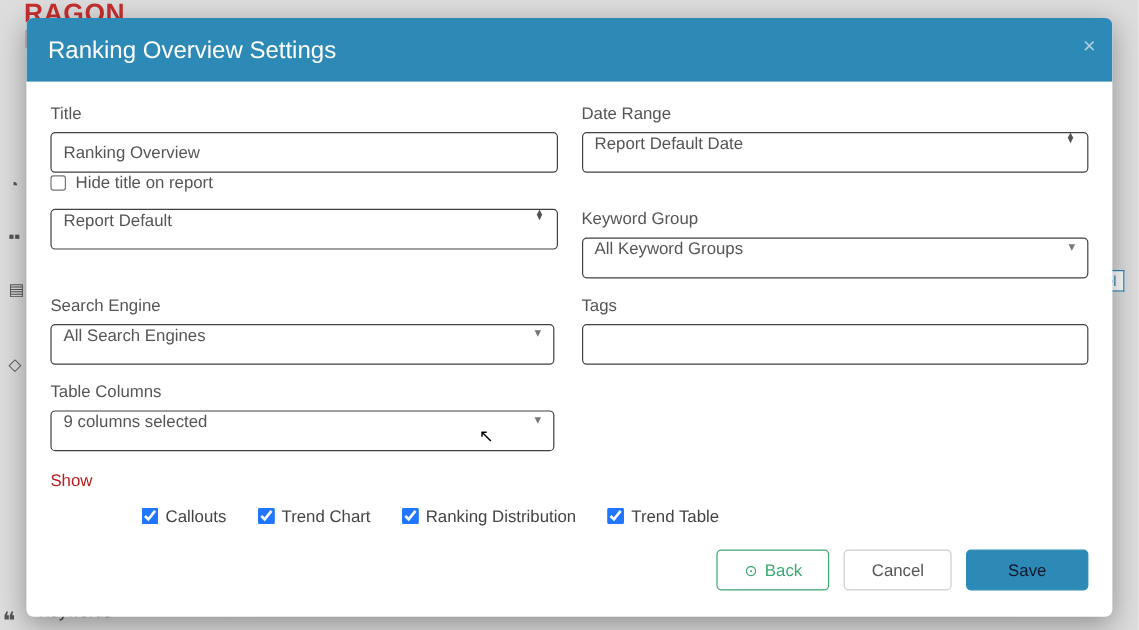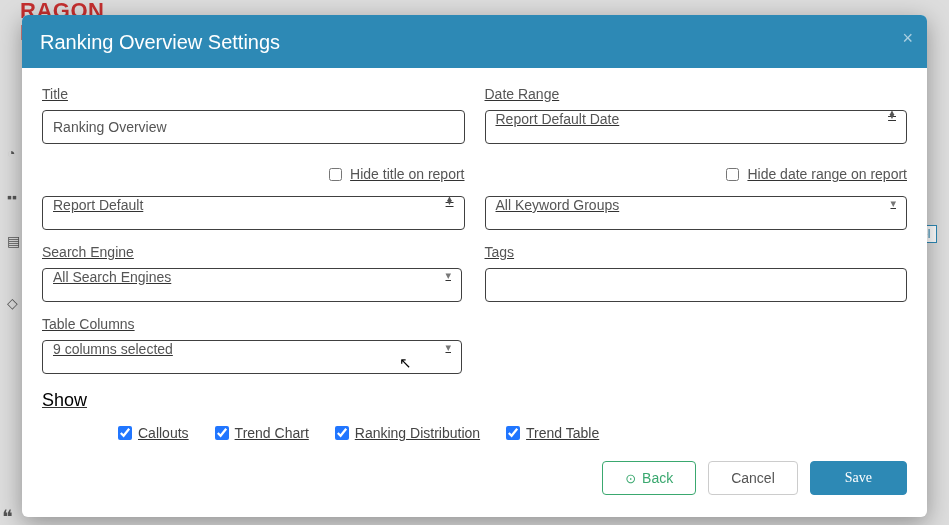--- a/index.html
+++ b/index.html
@@ -98,21 +98,20 @@
       top: 14px;
       color: rgba(255,255,255,0.6);
       font-size: 18px;
       cursor: pointer;
       background: none;
       border: none;
       line-height: 1;
     }
     .modal-body {
       padding: 18px 20px 10px 20px;
-      text-decoration: underline;
     }
     .row {
       display: flex;
       gap: 20px;
     }
     .col {
       flex: 1;
       min-width: 0;
     }
     .field-label {
@@ -143,27 +142,26 @@
       font-size: 11px;
     }
     .select .double-caret {
       display: flex;
       flex-direction: column;
       line-height: 0.55;
       font-size: 8px;
       color: #555;
     }
     .checkline {
-      margin-top: 22px;
+      margin-top: 0;
       display: flex;
       align-items: center;
       gap: 8px;
       font-size: 14px;
       color: #555;
-      justify-content: flex-end;
     }
     .checkline input[type=checkbox] {
       width: 13px;
       height: 13px;
       accent-color: #2176ff;
     }
     .section-gap { height: 14px; }
     .half-width { width: 420px; }
     .show-row {
       display: flex;
@@ -179,22 +177,22 @@
       align-items: center;
       gap: 6px;
       margin-right: 16px;
     }
     .show-row input[type=checkbox] {
       width: 14px;
       height: 14px;
       accent-color: #2176ff;
     }
     .show-label {
-      font-size: 18px;
-      color: #000000;
+      font-size: 14px;
+      color: #b91c1c;
       margin-top: 16px;
     }
     .modal-footer {
       display: flex;
       justify-content: flex-end;
       gap: 12px;
       padding: 10px 20px 22px 20px;
     }
     .btn {
       height: 34px;
@@ -218,23 +216,22 @@
     }
     .btn-cancel {
       background: #fff;
       border-color: #ccc;
       color: #555;
       justify-content: center;
     }
     .btn-save {
       background: #2d89b5;
       border-color: #2d89b5;
-      color: #ffffff;
+      color: #0f172a;
       padding: 0 34px;
-      font-family: Liberation Serif, serif;
     }
     .cursor {
       position: absolute;
       left: 399px;
       top: 354px;
       pointer-events: none;
       font-size: 15px;
       color: #000;
     }
   </style>
@@ -281,40 +278,37 @@
       </div>
       <div class="col">
         <label class="field-label">Date Range</label>
         <div class="select">
           <span>Report Default Date</span>
           <span class="double-caret">
               <span>▲</span>
               <span>▼</span>
             </span>
         </div>
-        <div class="checkline">
-          <input type="checkbox" style="">
-          <span>Hide date range on report</span>
-        </div>
       </div>
     </div>
 
     <div class="section-gap"></div>
 
     <div class="row">
       <div class="col">
         <div class="select">
           <span>Report Default</span>
           <span class="double-caret">
               <span>▲</span>
               <span>▼</span>
             </span>
         </div>
       </div>
       <div class="col">
+        <label class="field-label">Keyword Group</label>
         <div class="select">
           <span>All Keyword Groups</span>
           <span class="caret">▾</span>
         </div>
       </div>
     </div>
 
     <div class="section-gap"></div>
 
     <div class="row">

